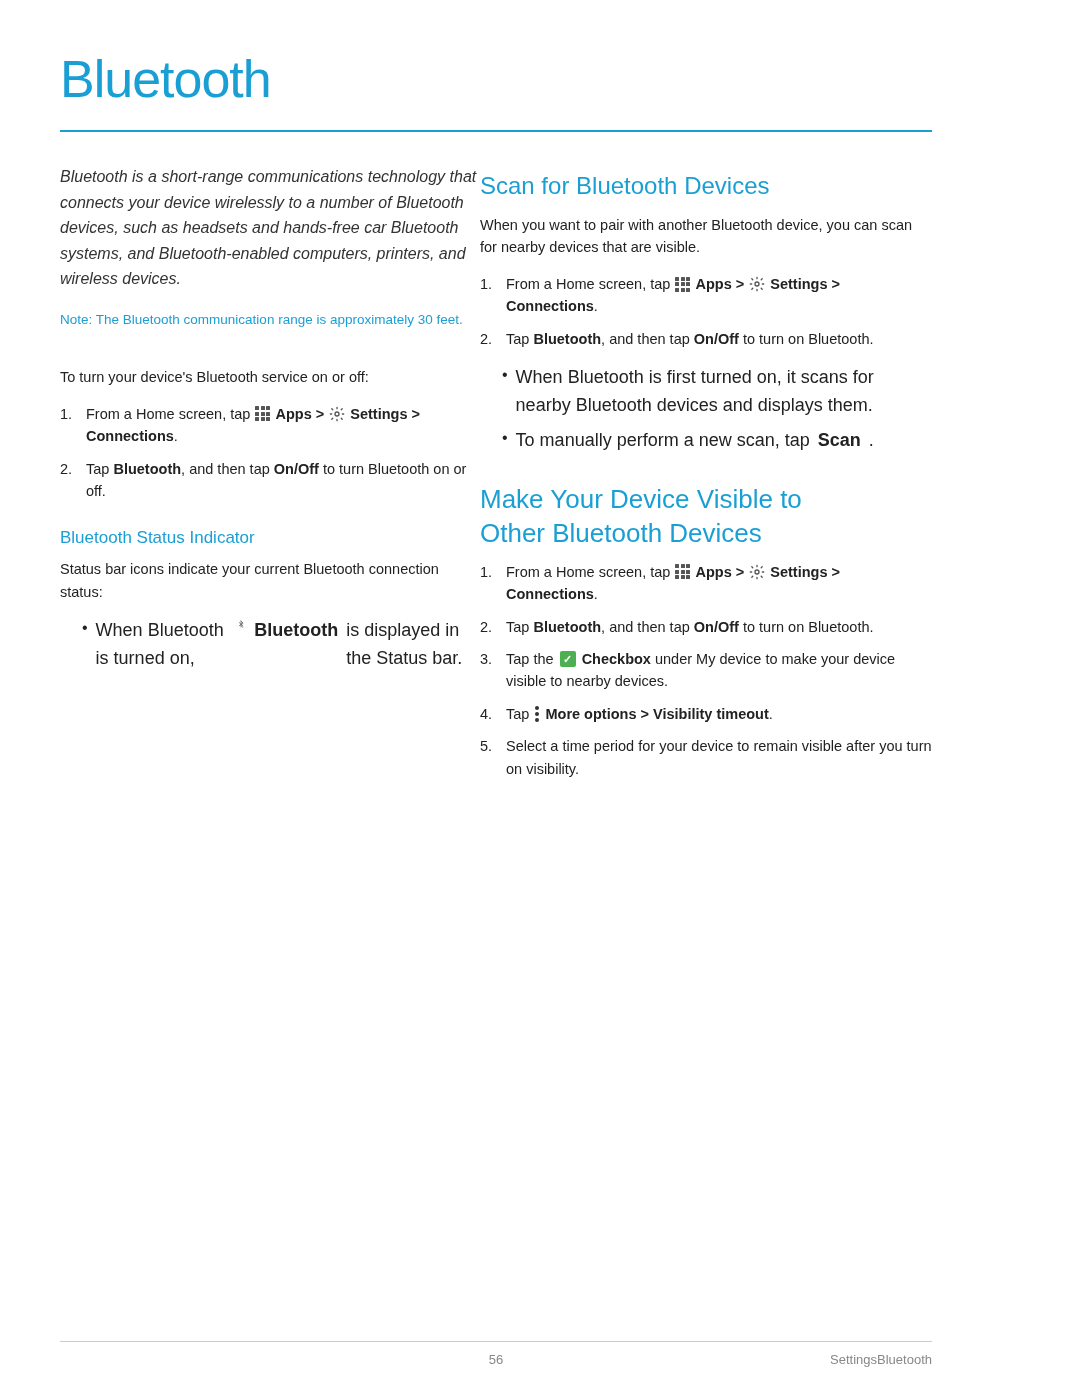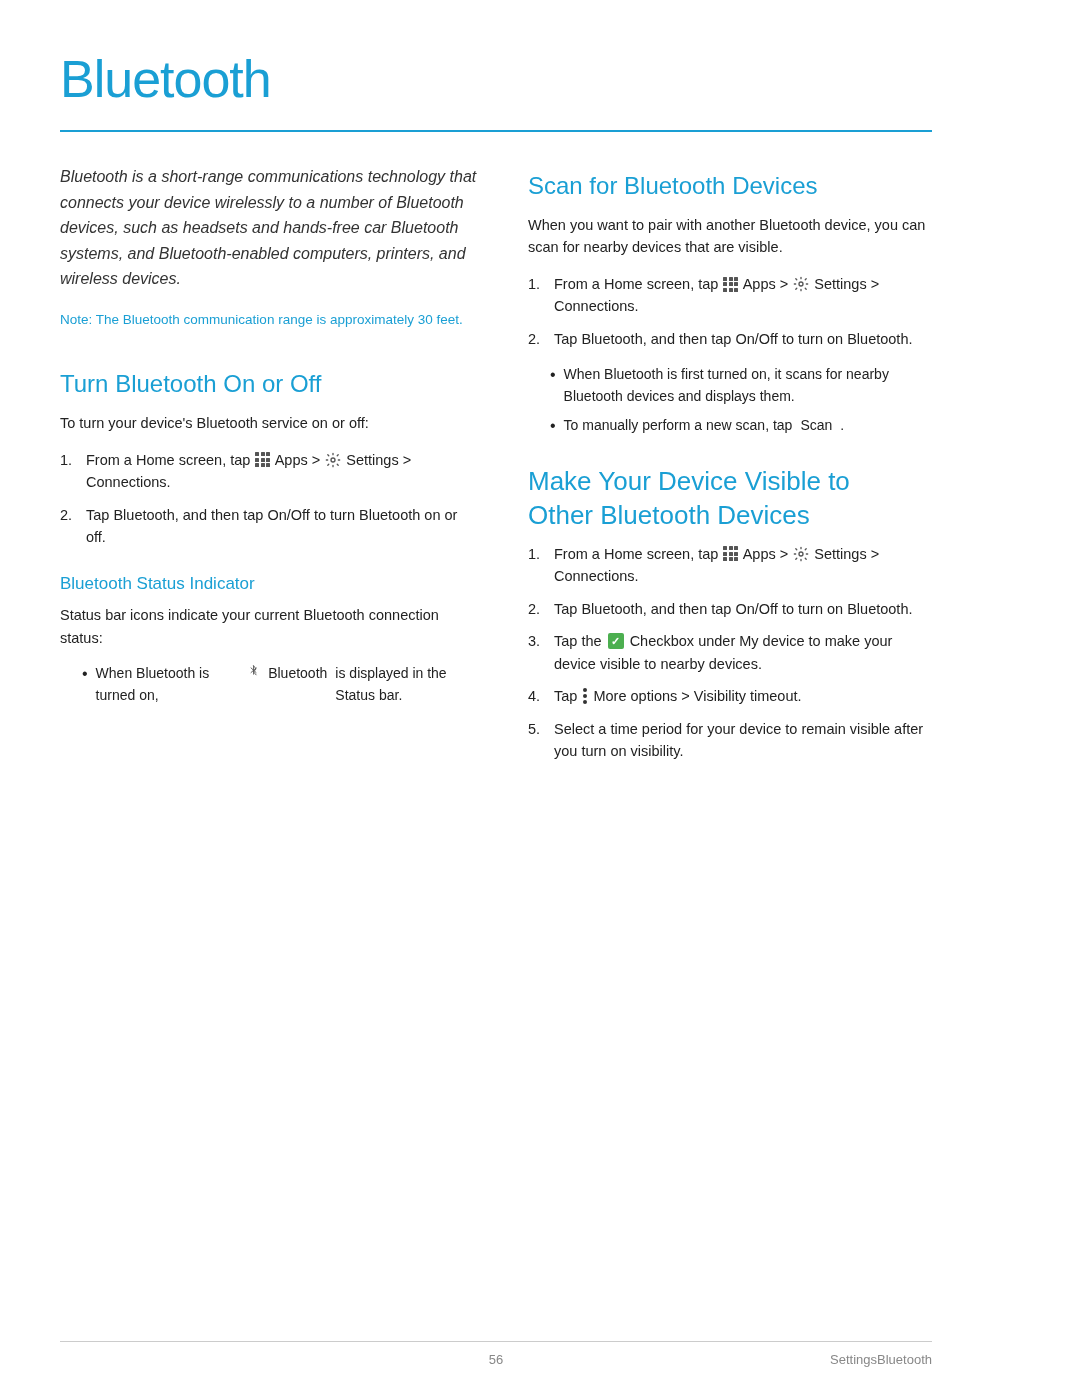--- a/index.html
+++ b/index.html
@@ -26,21 +26,20 @@
       margin-bottom: 12px;
       letter-spacing: -1px;
     }
     .title-divider {
       border: none;
       border-top: 2px solid #1a9fd4;
       margin-bottom: 32px;
     }
     .two-col {
       display: flex;
-      gap: 48px;
       justify-content: flex-end;
     }
     .left-col {
       width: 420px;
       flex-shrink: 0;
     }
     .right-col {
       flex: 1;
     }
     .intro-text {
@@ -94,21 +93,21 @@
     }
     .bullet-list {
       list-style: none;
       padding: 0;
       margin: 8px 0 8px 22px;
     }
     .bullet-list li {
       display: flex;
       gap: 8px;
       margin-bottom: 7px;
-      font-size: 14px;
+      font-size: 18px;
       line-height: 1.55;
     }
     .bullet-list li::before {
       content: "•";
       color: #222;
       font-size: 16px;
       line-height: 1.4;
       flex-shrink: 0;
     }
     .apps-grid {
@@ -197,42 +196,41 @@
       padding-top: 8px;
     }
     .footer-center {
       position: absolute;
       left: 50%;
       transform: translateX(-50%);
       color: #888;
       font-size: 13px;
     }
     b, strong {
-      font-weight: normal;
+      font-weight: bold;
     }
   </style>
 </head>
 <body>
 
 <div class="page">
 
   <h1 class="page-title">Bluetooth</h1>
   <hr class="title-divider">
 
   <div class="two-col">
 
     <div class="left-col">
 
       <p class="intro-text">Bluetooth is a short-range communications technology that connects your device wirelessly to a number of Bluetooth devices, such as headsets and hands-free car Bluetooth systems, and Bluetooth-enabled computers, printers, and wireless devices.</p>
 
       <p class="note-text">
         <strong>Note</strong><span>: The Bluetooth communication range is approximately 30 feet.</span>
       </p>
 
-      <h2 class="section-title">Turn Bluetooth On or Off</h2>
       <p class="section-body">To turn your device's Bluetooth service on or off:</p>
 
       <ol class="ol-steps">
         <li>
           <span class="step-num">1.</span>
           <span class="step-content">
             From a Home screen, tap
             <span class="apps-grid">
               <span></span>
                 <span></span>

